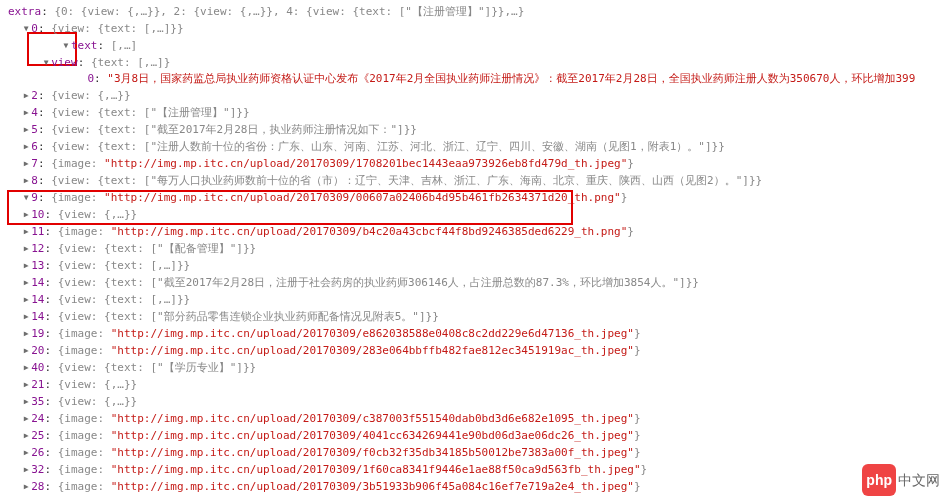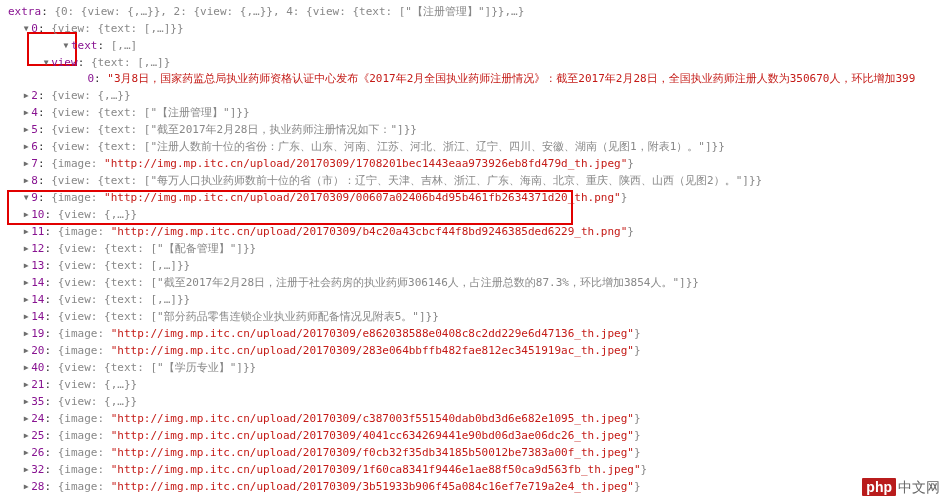--- a/index.html
+++ b/index.html
@@ -41,25 +41,25 @@
   .watermark {
     position: fixed;
     right: 6px;
     bottom: 6px;
     font-family: sans-serif;
     font-size: 14px;
     color: #666;
   }
   .watermark .logo {
     display:inline-block;
-    background:#b91c1c;
+    background:#ef4444;
     color:#fff;
     font-weight:bold;
-    border-radius:1px;
-    padding:1px 4px;
+    border-radius:6px;
+    padding:8px 4px;
     margin-right:2px;
   }
 </style>
 </head>
 <body>
 
 <div id="hl1" class="hl-red"></div>
 <div id="hl2" class="hl-red"></div>
 
 <div id="tree">

